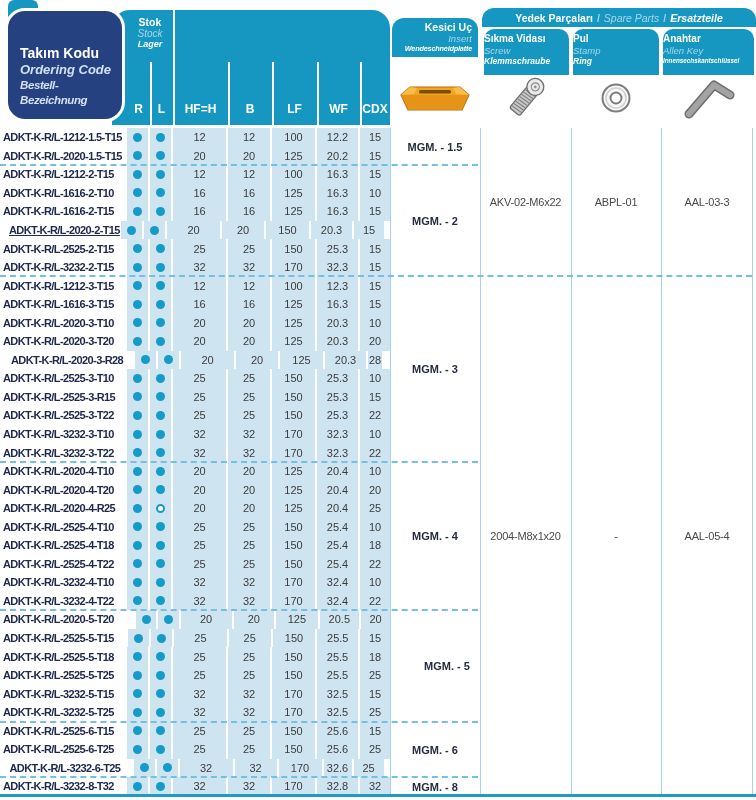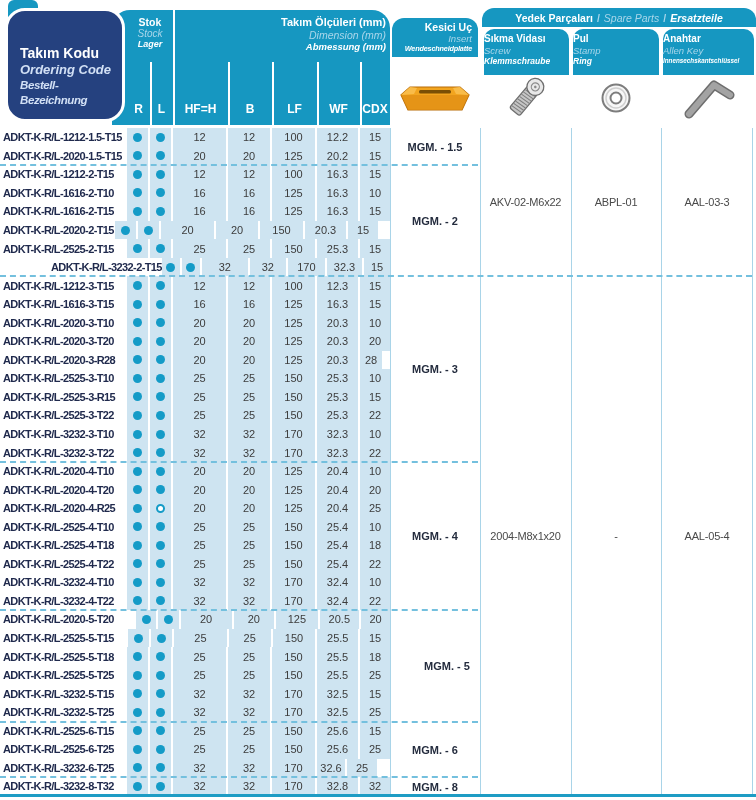--- a/index.html
+++ b/index.html
@@ -61,21 +61,21 @@
   .sub .t3{font-size:8.5px;line-height:10px;display:block;}
   .sub.key .t3{font-size:6.3px;}
   .sub.screwbox{left:484px;width:85px;}
   .sub.pulbox{left:573px;width:86px;}
   .sub.key{left:663px;width:91px;}
 
   .img-cell{position:absolute;top:72px;height:52px;display:flex;align-items:center;justify-content:center;}
 
   
   .tbody{position:absolute;left:0;top:128px;width:390px;}
-  .row{display:flex;height:18.553px;}
+  .row{display:flex;height:18.553px;justify-content:center;}
   .c{display:flex;align-items:center;box-sizing:border-box;height:100%;}
   .c-code{width:127px;background:#fff;color:#202a4d;font-weight:bold;font-size:11px;
           letter-spacing:-0.6px;padding-left:3px;white-space:nowrap;}
   .c-dot{background:#cee4f1;justify-content:center;border-right:2px solid #fff;}
   .c-num{background:#cee4f1;justify-content:center;font-size:11px;color:#3c3c3c;}
   .sepr{border-right:2px solid #fff;}
   .dot{width:9px;height:9px;border-radius:50%;background:#149bc7;}
   .dot.open{background:#ffffff;border:2px solid #149bc7;box-sizing:border-box;}
 
   
@@ -101,25 +101,20 @@
     <div class="l2">Ordering Code</div>
     <div class="l3">Bestell-Bezeichnung</div>
   </div>
 
   <div class="abs stok-hdr tri">
     <span class="t1">Stok</span>
     <span class="t2">Stock</span>
     <span class="t3">Lager</span>
   </div>
 
-  <div class="abs dim-hdr tri">
-    <span class="t1">Takım Ölçüleri (mm)</span>
-    <span class="t2">Dimension (mm)</span>
-    <span class="t3">Abmessung (mm)</span>
-  </div>
 
   <div class="abs col-labels">
     <span>R</span>
     <span>L</span>
     <span>HF=H</span>
     <span>B</span>
     <span>LF</span>
     <span>WF</span>
     <span>CDX</span>
   </div>
@@ -269,21 +264,21 @@
         <div class="c c-dot" style="width: 23px;">
           <span class="dot"></span>
         </div>
         <div class="c c-num sepr" style="width: 55px;">16</div>
         <div class="c c-num sepr" style="width: 44px;">16</div>
         <div class="c c-num sepr" style="width: 45px;">125</div>
         <div class="c c-num sepr" style="width: 43px;">16.3</div>
         <div class="c c-num" style="width: 30px;">15</div>
       </div>
       <div class="row">
-        <div class="c c-code" style="width: 115px;">ADKT-K-R/L-2020-2-T15</div>
+        <div class="c c-code" style="width: 115px; text-decoration: underline;">ADKT-K-R/L-2020-2-T15</div>
         <div class="c c-dot" style="width: 23px;">
           <span class="dot"></span>
         </div>
         <div class="c c-dot" style="width: 23px;">
           <span class="dot"></span>
         </div>
         <div class="c c-num sepr" style="width: 55px;">20</div>
         <div class="c c-num sepr" style="width: 44px;">20</div>
         <div class="c c-num sepr" style="width: 45px;">150</div>
         <div class="c c-num sepr" style="width: 43px;">20.3</div>
@@ -297,21 +292,21 @@
         <div class="c c-dot" style="width: 23px;">
           <span class="dot"></span>
         </div>
         <div class="c c-num sepr" style="width: 55px;">25</div>
         <div class="c c-num sepr" style="width: 44px;">25</div>
         <div class="c c-num sepr" style="width: 45px;">150</div>
         <div class="c c-num sepr" style="width: 43px;">25.3</div>
         <div class="c c-num" style="width: 30px;">15</div>
       </div>
       <div class="row">
-        <div class="c c-code" style="width: 127px; margin-left: 48px;">ADKT-K-R/L-3232-2-T15</div>
+        <div class="c c-code" style="width: 127px;">ADKT-K-R/L-3232-2-T15</div>
         <div class="c c-dot" style="width: 23px;">
           <span class="dot"></span>
         </div>
         <div class="c c-dot" style="width: 23px;">
           <span class="dot"></span>
         </div>
         <div class="c c-num sepr" style="width: 55px;">32</div>
         <div class="c c-num sepr" style="width: 44px;">32</div>
         <div class="c c-num sepr" style="width: 45px;">170</div>
         <div class="c c-num sepr" style="width: 43px;">32.3</div>
@@ -378,21 +373,21 @@
         <div class="c c-dot" style="width: 23px;">
           <span class="dot"></span>
         </div>
         <div class="c c-dot" style="width: 23px;">
           <span class="dot"></span>
         </div>
         <div class="c c-num sepr" style="width: 55px;">20</div>
         <div class="c c-num sepr" style="width: 44px;">20</div>
         <div class="c c-num sepr" style="width: 45px;">125</div>
         <div class="c c-num sepr" style="width: 43px;">20.3</div>
-        <div class="c c-num" style="width: 22px;">28</div>
+        <div class="c c-num" style="width: 14px;">28</div>
       </div>
       <div class="row">
         <div class="c c-code" style="width: 127px;">ADKT-K-R/L-2525-3-T10</div>
         <div class="c c-dot" style="width: 23px;">
           <span class="dot"></span>
         </div>
         <div class="c c-dot" style="width: 23px;">
           <span class="dot"></span>
         </div>
         <div class="c c-num sepr" style="width: 55px;">25</div>

